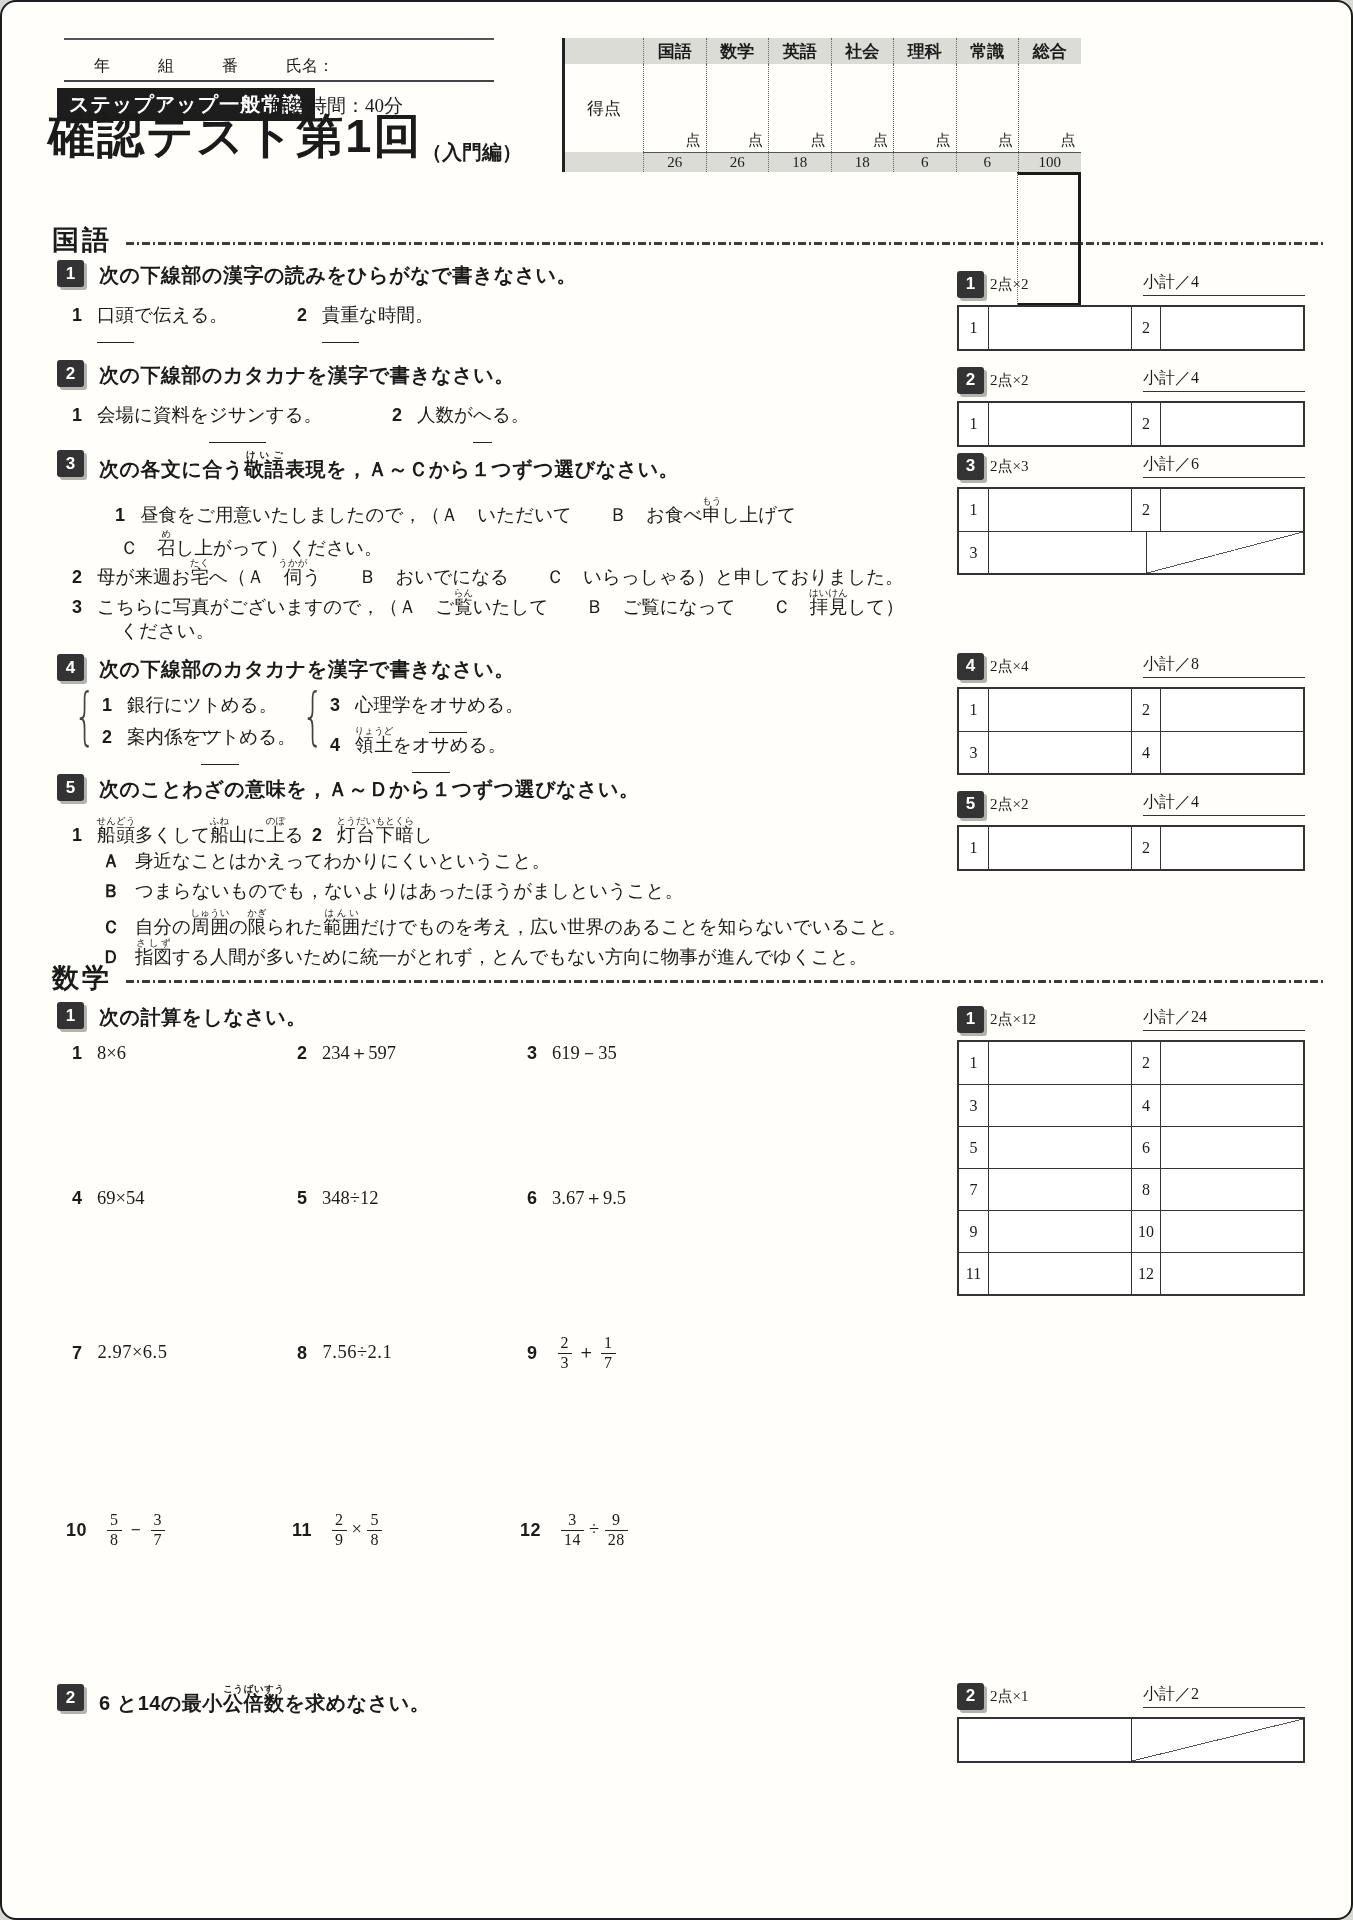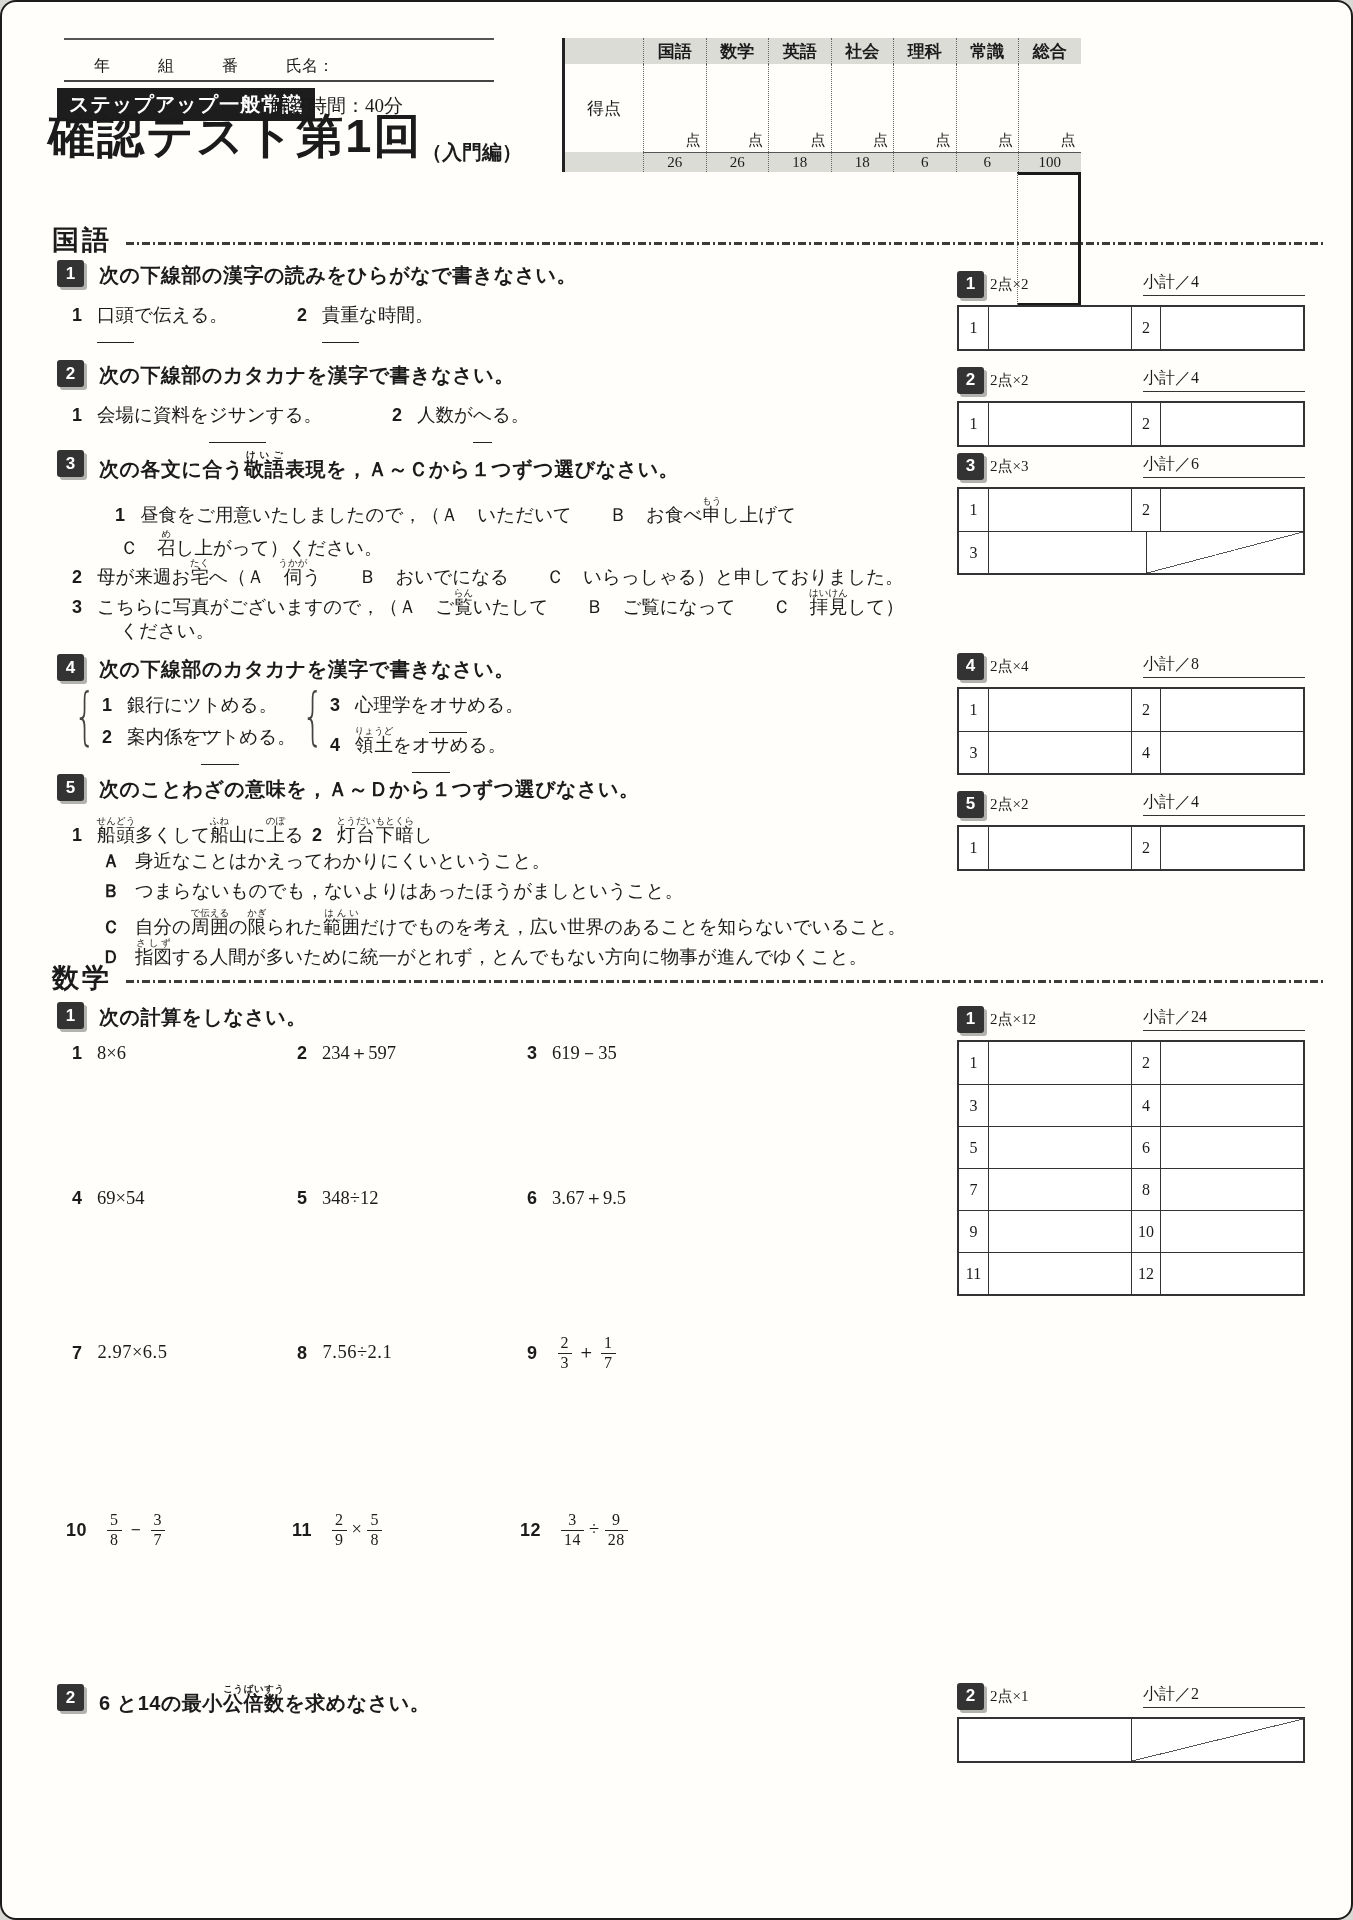--- a/index.html
+++ b/index.html
@@ -219,21 +219,21 @@
   <div class="line" style="left:310px; top:814px;">
     <span class="ino">2</span><span><ruby>灯台下暗<rt>とうだいもとくら</rt></ruby>し</span>
   </div>
   <div class="line" style="left:100px; top:848px;">
     <span class="ino">Ａ</span><span>身近なことはかえってわかりにくいということ。</span>
   </div>
   <div class="line" style="left:100px; top:878px;">
     <span class="ino">Ｂ</span><span>つまらないものでも，ないよりはあったほうがましということ。</span>
   </div>
   <div class="line" style="left:100px; top:906px;">
-    <span class="ino">Ｃ</span><span>自分の<ruby>周囲<rt>で伝える</rt></ruby>の<ruby>限<rt>かぎ</rt></ruby>られた<ruby>範囲<rt>はんい</rt></ruby>だけでものを考え，広い世界のあることを知らないでいること。</span>
+    <span class="ino">Ｃ</span><span>自分の<ruby>周囲<rt>しゅうい</rt></ruby>の<ruby>限<rt>かぎ</rt></ruby>られた<ruby>範囲<rt>はんい</rt></ruby>だけでものを考え，広い世界のあることを知らないでいること。</span>
   </div>
   <div class="line" style="left:100px; top:936px;">
     <span class="ino">Ｄ</span><span><ruby>指図<rt>さしず</rt></ruby>する人間が多いために統一がとれず，とんでもない方向に物事が進んでゆくこと。</span>
   </div>
 
   <div class="sec" style="top:958px;">
     <span class="st">数学</span>
     <span class="rule"></span>
   </div>
 

